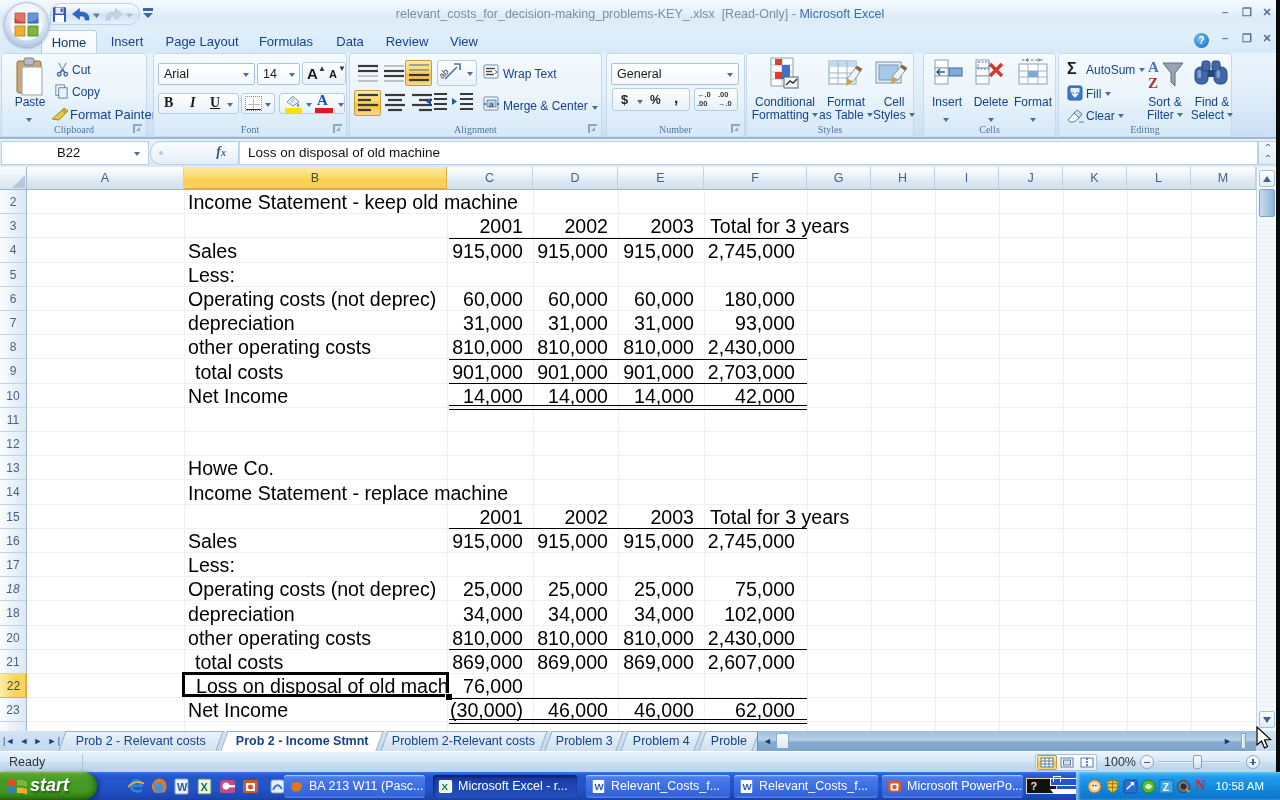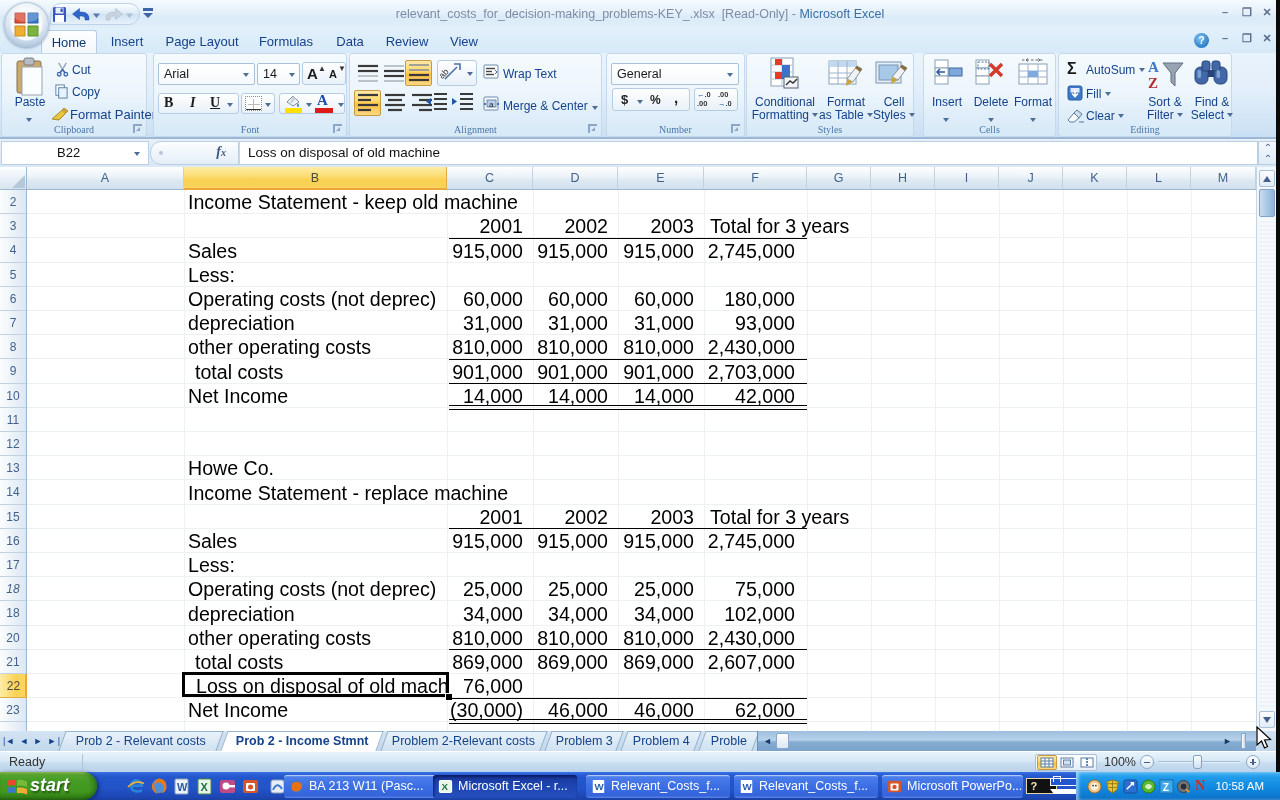--- a/index.html
+++ b/index.html
@@ -770,21 +770,21 @@
           <circle cx="8.5" cy="9" r="2.5" fill="#d4572a"></circle>
         </svg>
     </div>
     <div class="ticon" style="left:240px; top:6px;">
       <svg width="17" height="17" viewBox="0 0 17 17">
           <rect x="2" y="2" width="13" height="13" rx="2" fill="#e8eef8" stroke="#8aa0b8"></rect>
           <path d="M4 12 Q 8 3 13 11" stroke="#3c79c8" stroke-width="1.8" fill="none"></path>
         </svg>
     </div>
 
-    <div class="tbtn" style="left:284px; width:155px;">
+    <div class="tbtn" style="left:284px; width:141px;">
       <svg class="ticon" width="15" height="15" viewBox="0 0 17 17">
           <circle cx="8.5" cy="8.5" r="7" fill="#3c79c8"></circle>
           <path d="M3 5 Q 9 1 14 5 Q 16 9 12 13 Q 7 16 3 12 Z" fill="#e8701a"></path>
         </svg>
       <span class="tlbl">BA 213 W11 (Pasc...</span>
     </div>
     <div class="tbtn pressed" style="left:433px; width:144px;">
       <svg class="ticon" width="15" height="15" viewBox="0 0 17 17">
           <rect x="1" y="1" width="15" height="15" rx="2" fill="#fff"></rect>
           <rect x="2" y="2" width="13" height="13" rx="1" fill="#eaf5ea"></rect>

